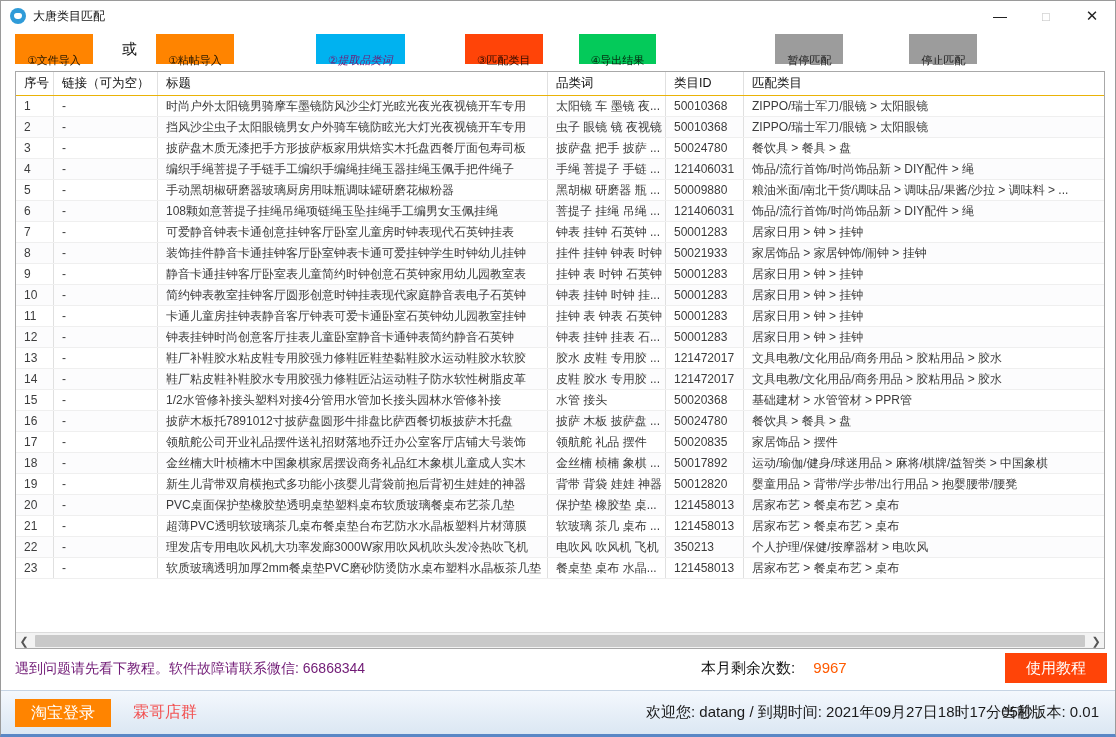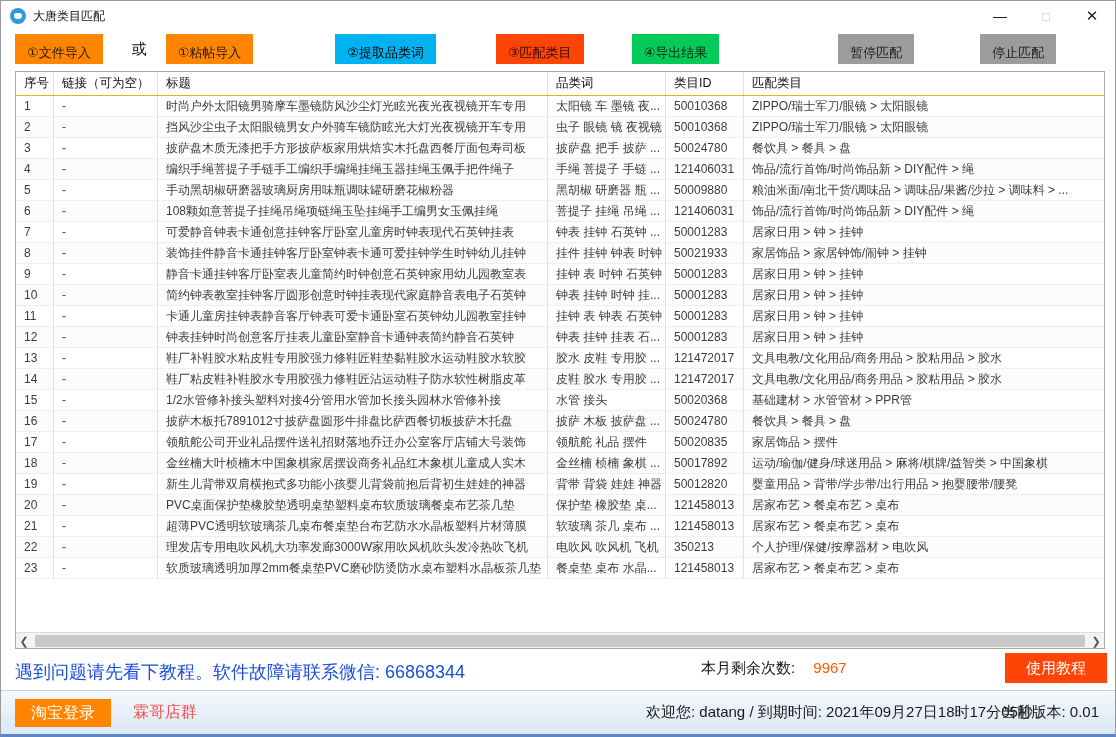--- a/index.html
+++ b/index.html
@@ -14,43 +14,43 @@
   .titlebar{ height:30px; display:flex; align-items:center; background:#fff; }
   .app-icon{ width:16px; height:16px; border-radius:50%; background:#2f9bd8; margin-left:9px; position:relative; flex:0 0 auto;}
   .app-icon::after{ content:""; position:absolute; left:4px; top:5px; width:8px; height:6px; background:#fff; border-radius:3px 3px 4px 4px; }
   .title-text{ font-size:12px; color:#111; margin-left:7px; }
   .win-controls{ margin-left:auto; display:flex; height:30px; }
   .win-btn{ width:46px; height:30px; display:flex; align-items:center; justify-content:center; font-size:14px; color:#222; }
   .win-btn.max{ color:#c0c0c0; font-size:13px; }
   .win-btn.close{ font-size:15px; }
   
   .toolbar{ height:36px; display:flex; align-items:center; background:#fff; }
-  .tbtn{ height:30px; line-height:30px; padding:4px 12px; font-size:13px; text-align:right; cursor:default; flex:0 0 auto; }
+  .tbtn{ height:30px; line-height:30px; padding:11px 12px; font-size:11px; text-align:right; cursor:default; flex:0 0 auto; }
   .or-label{ font-size:15px; color:#111; margin-left:29px; }
   .m14{margin-left:14px} .m19{margin-left:19px} .m82{margin-left:82px} .m60{margin-left:60px}
-  .m36{margin-left:48px} .m77{margin-left:119px} .m66{margin-left:66px}
+  .m36{margin-left:36px} .m77{margin-left:119px} .m66{margin-left:66px}
   
   .table-wrap{ position:absolute; left:14px; top:70px; width:1090px; height:578px;
     border:1px solid #a8a8a8; background:#fff; overflow:hidden; }
   .thead{ display:flex; height:24px; line-height:23px; font-size:12.5px; color:#111;
     border-bottom:1px solid #eab308; background:#fff; }
   .th,.td{ padding:0 8px; white-space:nowrap; overflow:hidden; border-right:1px solid #e0e0e0; }
   .trow{ display:flex; height:21px; line-height:20px; font-size:12px; color:#3c3c3c;
     border-bottom:1px solid #efefef; background:#fff; }
   .trow:nth-child(even){ background:#fcfcfd; }
   .c0{ width:38px; } .c1{ width:104px; } .c2{ width:390px; } .c3{ width:118px; }
   .c4{ width:78px; } .c5{ flex:1; border-right:none; }
   
   .hscroll{ position:absolute; left:0; right:0; bottom:0; height:16px; background:#f3f3f3;
     border-top:1px solid #dcdcdc; display:flex; align-items:center; }
   .hs-arrow{ width:16px; text-align:center; font-size:11px; color:#555; line-height:16px; }
   .hs-thumb{ flex:1; height:12px; margin:0 3px; background:#c9c9c9; border-radius:1px; }
   
   .status-row{ position:absolute; left:0; top:650px; width:100%; height:38px; background:#fff; }
-  .help-text{ position:absolute; left:14px; top:9px; font-size:18px; color:#1d4ed8; }
+  .help-text{ position:absolute; left:14px; top:9px; font-size:14px; color:#701a75; }
   .remaining{ position:absolute; left:700px; top:8px; font-size:15px; color:#111; }
   .remaining .val{ color:#ff5a00; margin-left:14px; }
   .tutorial-btn{ position:absolute; right:8px; top:2px; width:102px; height:30px; line-height:30px;
     background:#ff4408; color:#fff; font-size:15px; text-align:center; }
   
   .footer{ position:absolute; left:0; bottom:0; width:100%; height:44px;
     background:linear-gradient(#f4f8fd,#dbe7f3); border-top:1px solid #c6d4e4;
     display:flex; align-items:center; }
   .taobao-btn{ margin-left:14px; width:96px; height:28px; line-height:28px; text-align:center;
     background:#ff8400; color:#fff; font-size:16px; flex:0 0 auto; }
@@ -70,21 +70,21 @@
       <div class="win-btn">—</div>
       <div class="win-btn max">□</div>
       <div class="win-btn close">✕</div>
     </div>
   </div>
 
   <div class="toolbar">
     <div class="tbtn m14" style="background: rgb(255, 132, 0); color: rgb(42, 26, 0);">①文件导入</div>
     <div class="or-label">或</div>
     <div class="tbtn m19" style="background: rgb(255, 132, 0); color: rgb(42, 26, 0);">①粘帖导入</div>
-    <div class="tbtn m82" style="background: rgb(0, 178, 240); color: #000000;">②提取品类词</div>
+    <div class="tbtn m82" style="background: rgb(0, 178, 240); color: #701a75; font-style: italic;">②提取品类词</div>
     <div class="tbtn m60" style="background: rgb(255, 68, 8); color: rgb(45, 12, 0);">③匹配类目</div>
     <div class="tbtn m36" style="background: rgb(4, 202, 90); color: rgb(5, 41, 15);">④导出结果</div>
     <div class="tbtn m77" style="background: rgb(156, 156, 156); color: rgb(28, 28, 28);">暂停匹配</div>
     <div class="tbtn m66" style="background: rgb(156, 156, 156); color: rgb(28, 28, 28);">停止匹配</div>
   </div>
 
   <div class="table-wrap">
     <div class="thead">
       <div class="th c0">序号</div>
       <div class="th c1">链接（可为空）</div>

